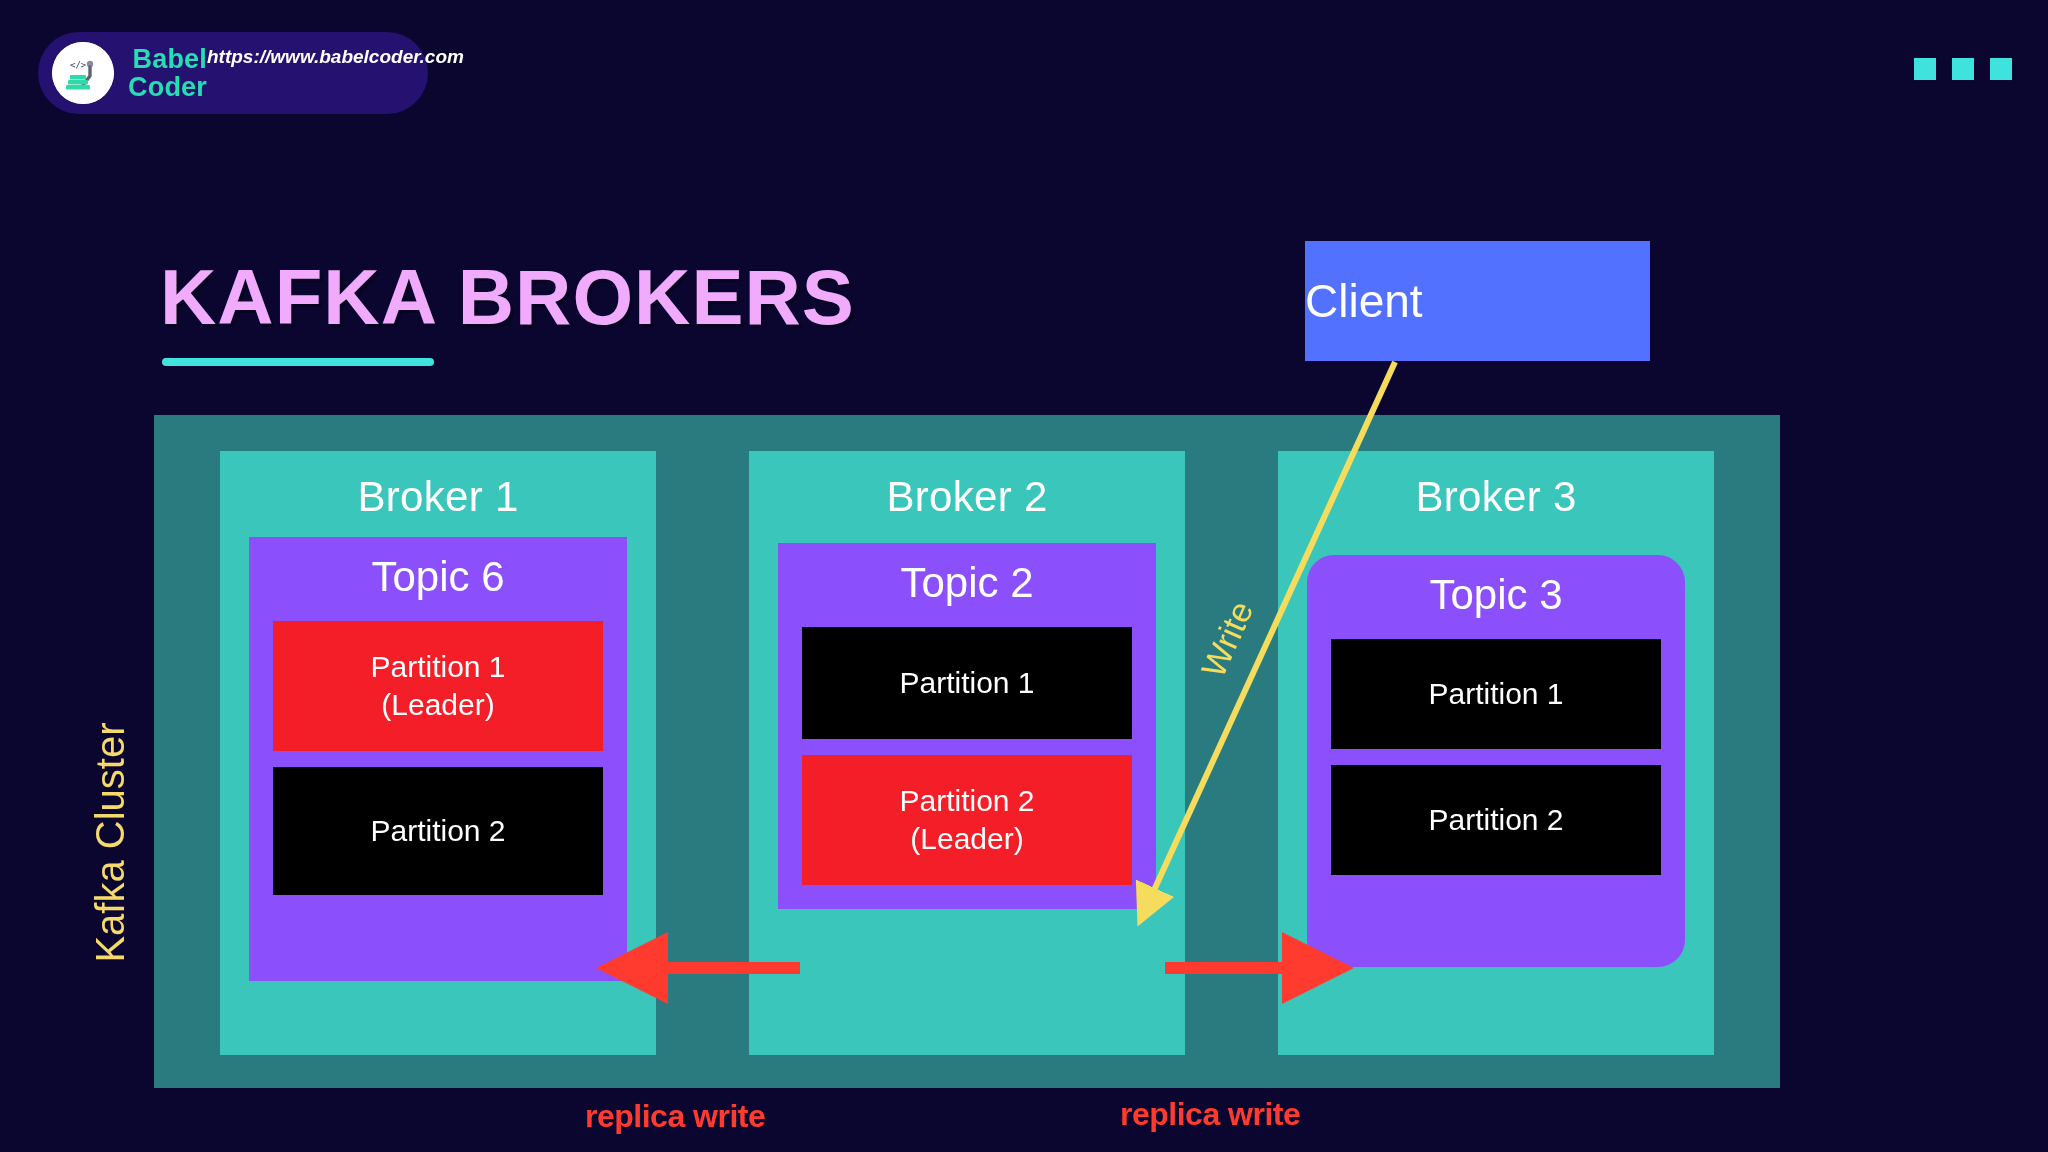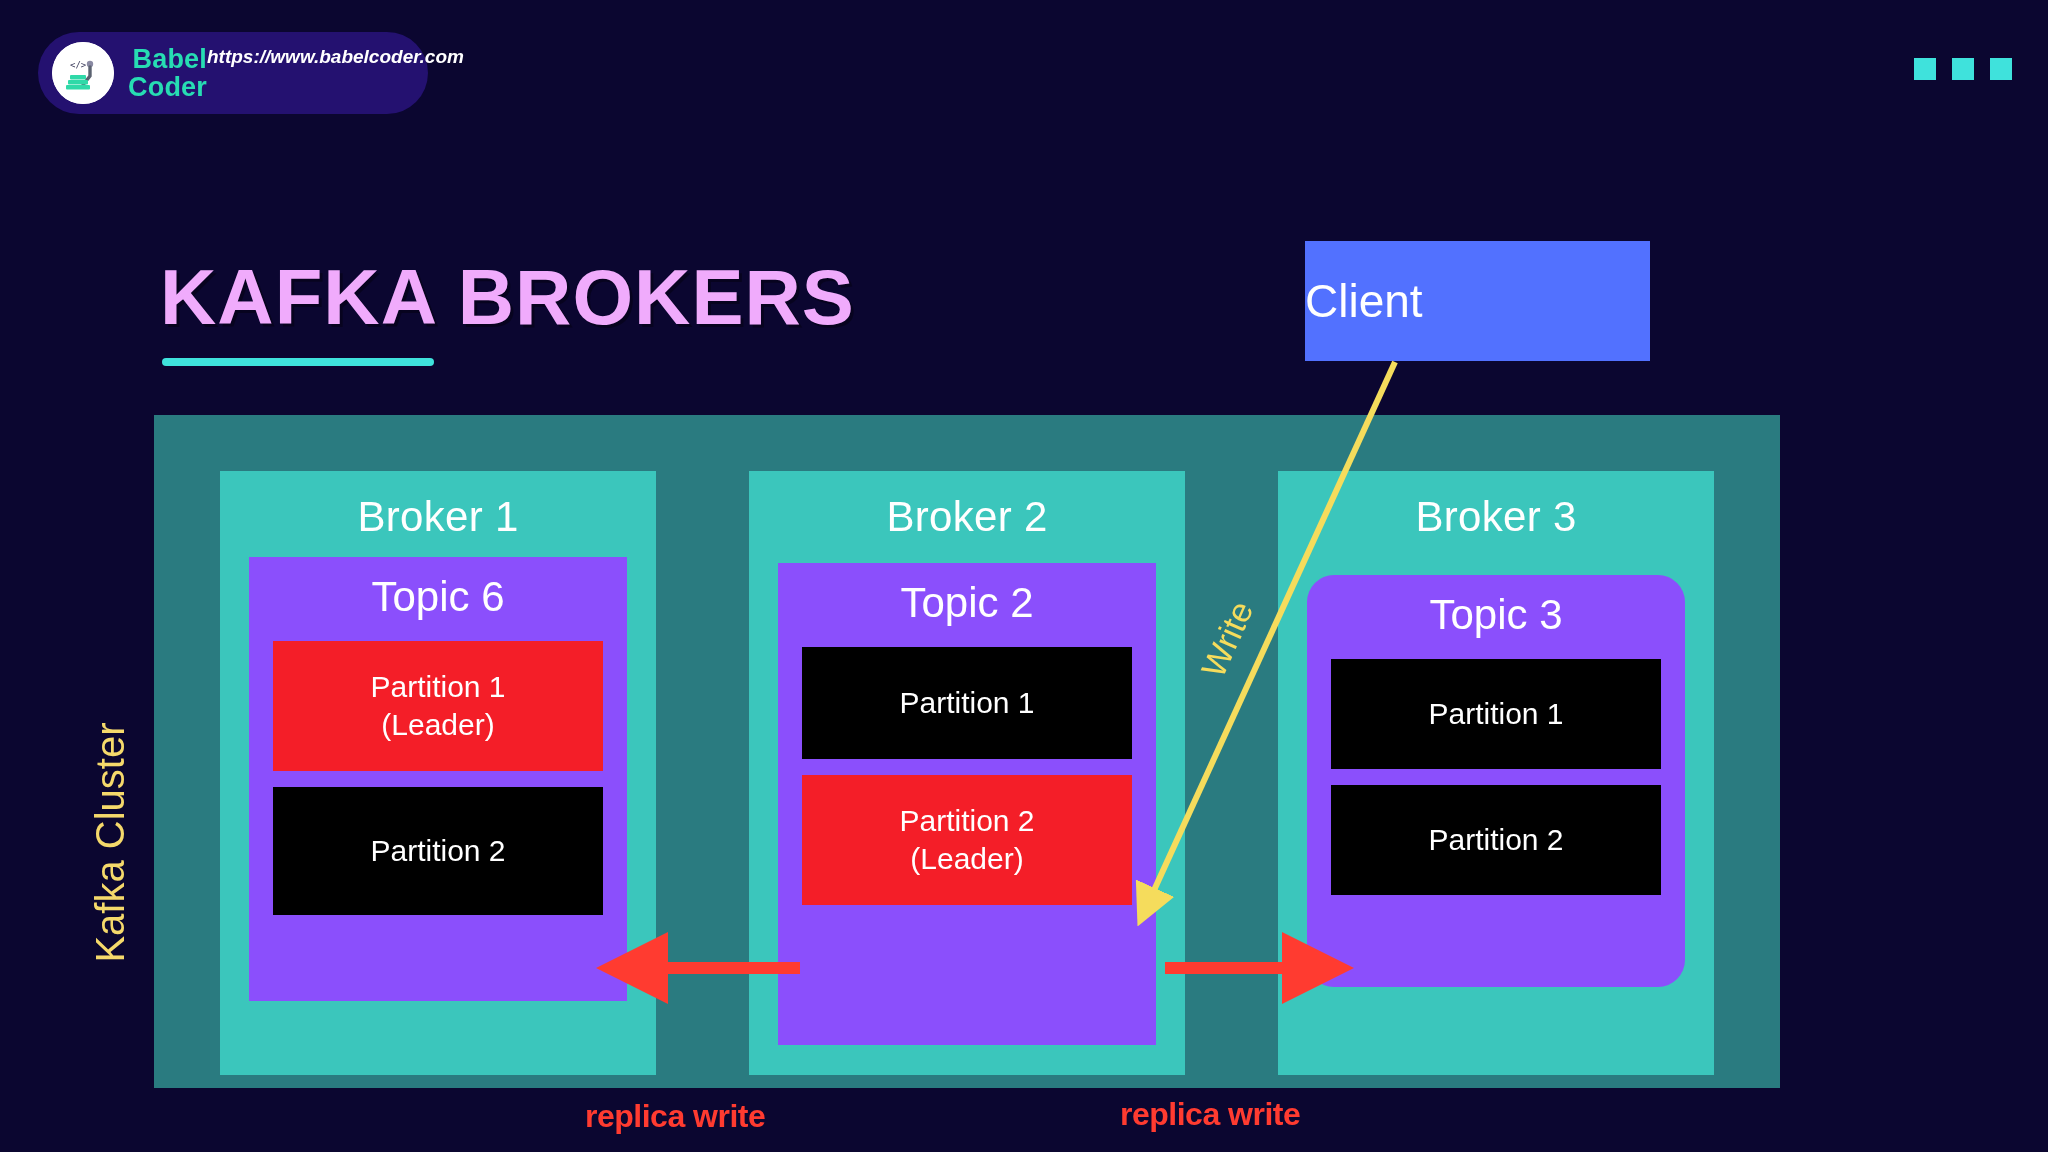--- a/index.html
+++ b/index.html
@@ -69,21 +69,21 @@
   }
 
   .brokers{
     position:absolute; left:66px; top:36px;
     width:1494px; height:604px;
     display:flex; justify-content:space-between;
   }
   .broker{
     width:436px; height:604px;
     background:#3BC6BC;
-    display:flex; flex-direction:column; align-items:center;margin-top:20px;
+    display:flex; flex-direction:column; align-items:center;
   }
   .broker-title{
     color:#FFFFFF; font-size:42px; margin-top:22px; margin-bottom:12px;
     letter-spacing:.3px;
   }
   .topic{
     width:378px; background:#8B4FFC;
     display:flex; flex-direction:column; align-items:center;
     padding-bottom:16px;
   }
@@ -166,21 +166,21 @@
             <span>(Leader)</span>
           </div>
           <div class="partition follower" style="height:128px;">
             <span>Partition 2</span>
           </div>
         </div>
       </div>
 
       <div class="broker broker-2">
         <div class="broker-title">Broker 2</div>
-        <div class="topic" style="height:482px;">
+        <div class="topic" style="height:366px;">
           <div class="topic-title">Topic 2</div>
           <div class="partition follower" style="height:112px;">
             <span>Partition 1</span>
           </div>
           <div class="partition leader" style="height:130px;">
             <span>Partition 2</span>
             <span>(Leader)</span>
           </div>
         </div>
       </div>

